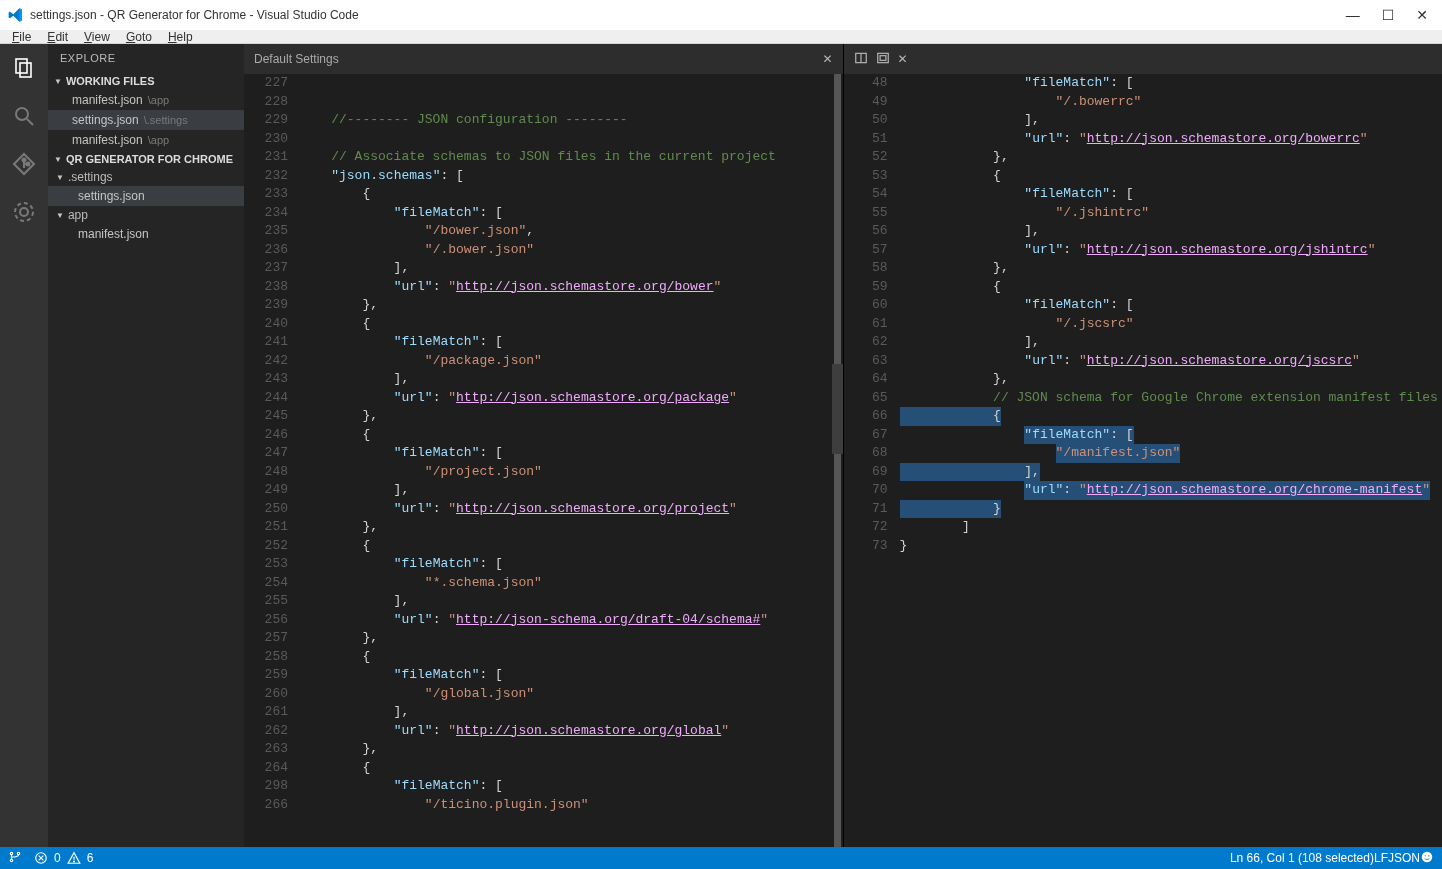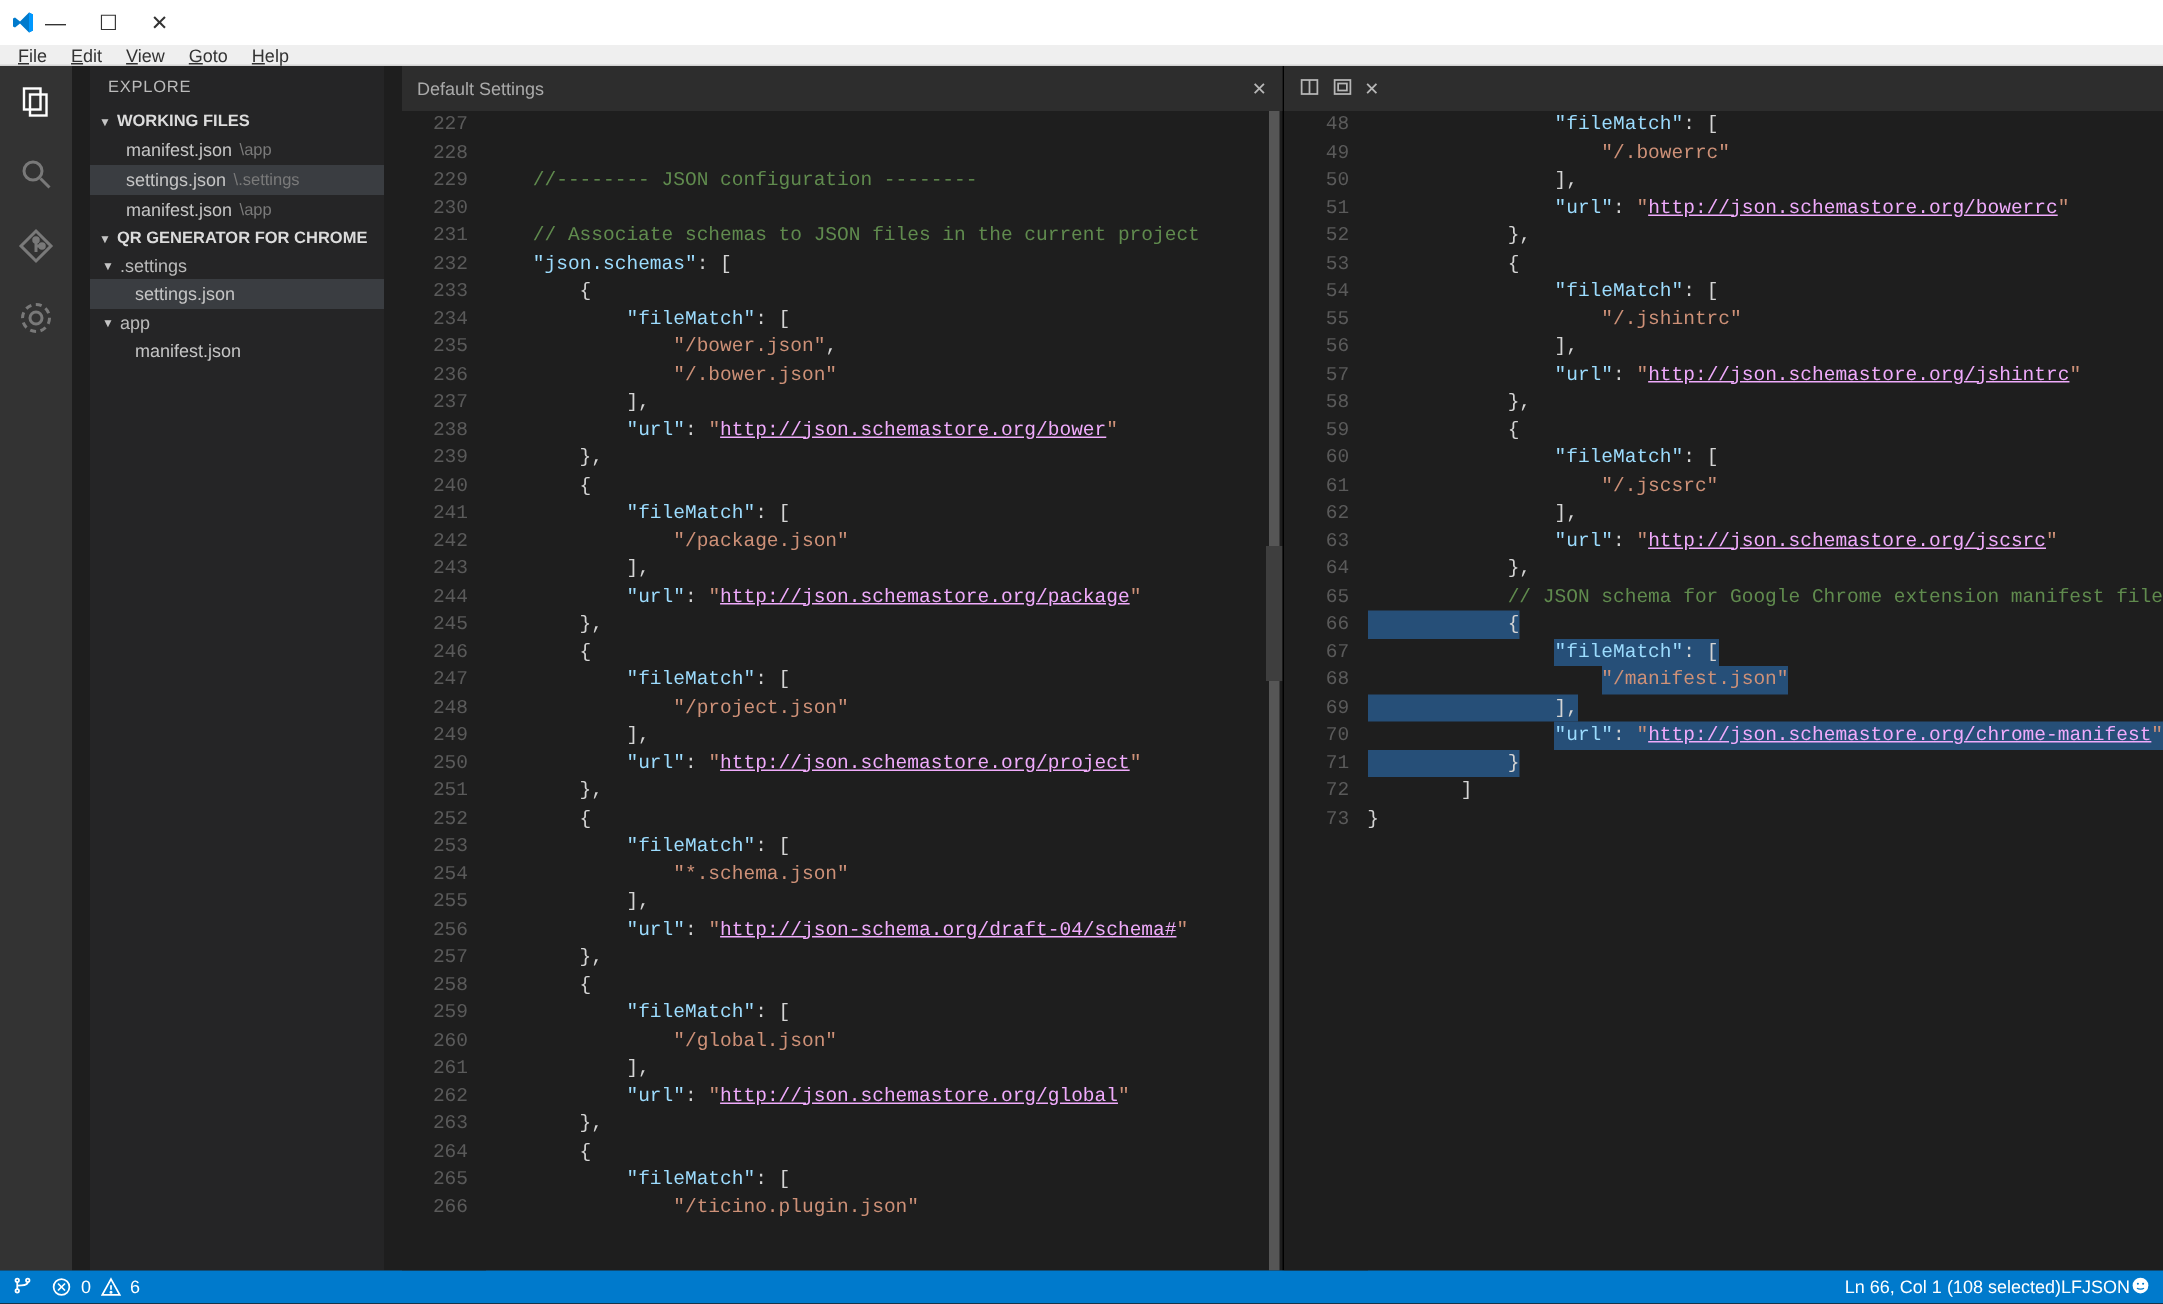--- a/index.html
+++ b/index.html
@@ -37,21 +37,20 @@
   font-size: 12px;
   color: #333;
   border-bottom: 1px solid #d4d4d4;
 }
 .menubar .menu-item { padding: 2px 8px; cursor: default; }
 .underline { text-decoration: underline; text-decoration-color: #333; }
 .main {
   flex: 1;
   display: flex;
   min-height: 0;
-  gap: 12px;
 }
 .activitybar {
   width: 48px;
   background: #333333;
   display: flex;
   flex-direction: column;
   align-items: center;
   padding-top: 10px;
   gap: 20px;
 }
@@ -177,20 +176,21 @@
 </head>
 <body>
 
 <div class="titlebar">
   <span class="logo">
     <svg viewBox="0 0 24 24">
         <path fill="#007acc" d="M17 2l4 2v16l-4 2-9-9 -5 4-2-1V8l2-1 5 4z"></path>
         <path fill="#0098ff" d="M17 2l4 2v16l-4 2V2z"></path>
       </svg>
   </span>
+  <span class="title">settings.json - QR Generator for Chrome - Visual Studio Code</span>
   <div class="win-controls">
     <span>—</span>
     <span>☐</span>
     <span>✕</span>
   </div>
 </div>
 
 <div class="menubar">
   <span class="menu-item"><span class="underline">F</span><span>ile</span></span>
   <span class="menu-item"><span class="underline">E</span>dit</span>
@@ -310,21 +310,21 @@
             <div class="line">255</div>
             <div class="line">256</div>
             <div class="line">257</div>
             <div class="line">258</div>
             <div class="line">259</div>
             <div class="line">260</div>
             <div class="line">261</div>
             <div class="line">262</div>
             <div class="line">263</div>
             <div class="line">264</div>
-            <div class="line">265</div>
+            <div class="line">298</div>
             <div class="line">266</div>
           </div>
         <div class="code-content" id="code-left"><div class="line"></div><div class="line"></div><div class="line"><span class="t-comment">    //-------- JSON configuration --------</span></div><div class="line"></div><div class="line"><span class="t-comment">    // Associate schemas to JSON files in the current project</span></div><div class="line"><span>    </span><span class="t-key">"json.schemas"</span><span class="t-punc">: [</span></div><div class="line"><span class="t-punc">        {</span></div><div class="line"><span>            </span><span class="t-key">"fileMatch"</span><span class="t-punc">: [</span></div><div class="line"><span>                </span><span class="t-string">"/bower.json"</span><span class="t-punc">,</span></div><div class="line"><span>                </span><span class="t-string">"/.bower.json"</span></div><div class="line"><span class="t-punc">            ],</span></div><div class="line"><span>            </span><span class="t-key">"url"</span><span class="t-punc">: </span><span class="t-string">"</span><span class="t-link">http://json.schemastore.org/bower</span><span class="t-string">"</span></div><div class="line"><span class="t-punc">        },</span></div><div class="line"><span class="t-punc">        {</span></div><div class="line"><span>            </span><span class="t-key">"fileMatch"</span><span class="t-punc">: [</span></div><div class="line"><span>                </span><span class="t-string">"/package.json"</span></div><div class="line"><span class="t-punc">            ],</span></div><div class="line"><span>            </span><span class="t-key">"url"</span><span class="t-punc">: </span><span class="t-string">"</span><span class="t-link">http://json.schemastore.org/package</span><span class="t-string">"</span></div><div class="line"><span class="t-punc">        },</span></div><div class="line"><span class="t-punc">        {</span></div><div class="line"><span>            </span><span class="t-key">"fileMatch"</span><span class="t-punc">: [</span></div><div class="line"><span>                </span><span class="t-string">"/project.json"</span></div><div class="line"><span class="t-punc">            ],</span></div><div class="line"><span>            </span><span class="t-key">"url"</span><span class="t-punc">: </span><span class="t-string">"</span><span class="t-link">http://json.schemastore.org/project</span><span class="t-string">"</span></div><div class="line"><span class="t-punc">        },</span></div><div class="line"><span class="t-punc">        {</span></div><div class="line"><span>            </span><span class="t-key">"fileMatch"</span><span class="t-punc">: [</span></div><div class="line"><span>                </span><span class="t-string">"*.schema.json"</span></div><div class="line"><span class="t-punc">            ],</span></div><div class="line"><span>            </span><span class="t-key">"url"</span><span class="t-punc">: </span><span class="t-string">"</span><span class="t-link">http://json-schema.org/draft-04/schema#</span><span class="t-string">"</span></div><div class="line"><span class="t-punc">        },</span></div><div class="line"><span class="t-punc">        {</span></div><div class="line"><span>            </span><span class="t-key">"fileMatch"</span><span class="t-punc">: [</span></div><div class="line"><span>                </span><span class="t-string">"/global.json"</span></div><div class="line"><span class="t-punc">            ],</span></div><div class="line"><span>            </span><span class="t-key">"url"</span><span class="t-punc">: </span><span class="t-string">"</span><span class="t-link">http://json.schemastore.org/global</span><span class="t-string">"</span></div><div class="line"><span class="t-punc">        },</span></div><div class="line"><span class="t-punc">        {</span></div><div class="line"><span>            </span><span class="t-key">"fileMatch"</span><span class="t-punc">: [</span></div><div class="line"><span>                </span><span class="t-string">"/ticino.plugin.json"</span></div></div>
         <div class="scrollbar-v">
           <div class="decoration-overview" style="top:0; height:100%;"></div>
           <div class="thumb" style="top:290px; height:90px;"></div>
         </div>
       </div>
     </div>
     <div class="editor-group right">

